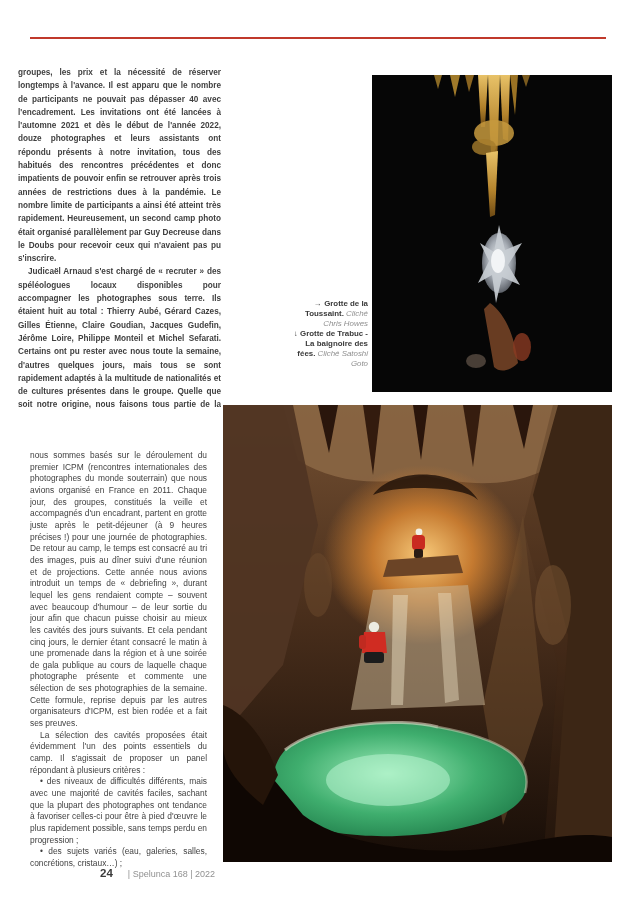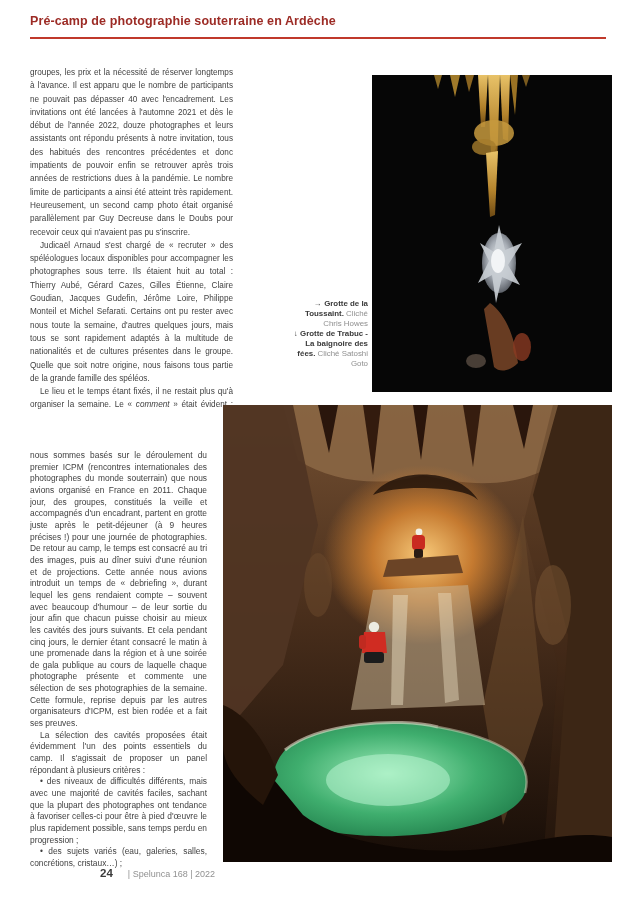--- a/index.html
+++ b/index.html
@@ -11,59 +11,59 @@
   .header-title {
     position:absolute; left:30px; top:14px;
     font-size:12.5px; font-weight:bold; letter-spacing:.1px;
     color:#9c2b25;
   }
   .header-rule {
     position:absolute; left:30px; top:37px; width:576px; height:1.5px;
     background:#c0392b;
   }
   .col-wide {
-    position:absolute; left:30px; top:66px; width:203px; height:348px;
+    position:absolute; left:18px; top:66px; width:203px; height:348px;
     font-size:8.2px; line-height:13.3px; text-align:justify; color:#3f3f3f;
     overflow:hidden;
+    font-weight:bold;
   }
   .col-narrow {
     position:absolute; left:30px; top:414px; width:177px; height:436px;
     font-size:8.4px; line-height:11.65px; text-align:justify; color:#3f3f3f;
     overflow:hidden;
     margin-top:36px;
   }
   .col-wide p, .col-narrow p { text-align:justify; }
   .indent { text-indent:10px; }
   .captions-col {
     position:absolute; left:293px; top:299px; width:75px;
     text-align:right; font-size:7.9px; line-height:9.8px;
   }
   .caption-title { font-weight:bold; color:#3a3a3a; }
-  .caption-credit { font-weight:normal; color:#8f8f8f; }
+  .caption-credit { font-weight:normal; color:#8f8f8f;font-style:italic; }
   .caption-block + .caption-block { margin-top:1px; }
   .photo {
     position:absolute; overflow:hidden; background:#000;
   }
   .photo-top { left:372px; top:75px; width:240px; height:317px; }
   .photo-bottom { left:223px; top:405px; width:389px; height:457px; }
   .photo svg { display:block; }
   .footer {
     position:absolute; left:100px; top:867px; width:300px;
     font-size:9px; color:#919191;
   }
   .footer .page-num {
     font-size:11.5px; font-weight:bold; color:#3a3a3a; margin-right:15px;
   }
 </style>
 </head>
 <body>
 
 <div class="page">
 
-  <div class="header-title">Pré-camp de photographie souterraine en Ardèche</div>
   <div class="header-rule"></div>
 
   <div class="col-wide">
     <p>groupes, les prix et la nécessité de réserver longtemps à l'avance. Il est apparu que le nombre de participants ne pouvait pas dépasser 40 avec l'encadrement. Les invitations ont été lancées à l'automne 2021 et dès le début de l'année 2022, douze photographes et leurs assistants ont répondu présents à notre invitation, tous des habitués des rencontres précédentes et donc impatients de pouvoir enfin se retrouver après trois années de restrictions dues à la pandémie. Le nombre limite de participants a ainsi été atteint très rapidement. Heureusement, un second camp photo était organisé parallèlement par Guy Decreuse dans le Doubs pour recevoir ceux qui n'avaient pas pu s'inscrire.</p>
     <p class="indent">Judicaël Arnaud s'est chargé de « recruter » des spéléologues locaux disponibles pour accompagner les photographes sous terre. Ils étaient huit au total : Thierry Aubé, Gérard Cazes, Gilles Étienne, Claire Goudian, Jacques Gudefin, Jérôme Loire, Philippe Monteil et Michel Sefarati. Certains ont pu rester avec nous toute la semaine, d'autres quelques jours, mais tous se sont rapidement adaptés à la multitude de nationalités et de cultures présentes dans le groupe. Quelle que soit notre origine, nous faisons tous partie de la grande famille des spéléos.</p>
     <p class="indent"><span>Le lieu et le temps étant fixés, il ne restait plus qu'à organiser la semaine. Le « </span><i>comment</i><span> » était évident : nous</span></p>
   </div>
 
   <div class="col-narrow">
     <p>nous sommes basés sur le déroulement du premier ICPM (rencontres internationales des photographes du monde souterrain) que nous avions organisé en France en 2011. Chaque jour, des groupes, constitués la veille et accompagnés d'un encadrant, partent en grotte juste après le petit-déjeuner (à 9 heures précises !) pour une journée de photographies. De retour au camp, le temps est consacré au tri des images, puis au dîner suivi d'une réunion et de projections. Cette année nous avions introduit un temps de « debriefing », durant lequel les gens rendaient compte – souvent avec beaucoup d'humour – de leur sortie du jour afin que chacun puisse choisir au mieux les cavités des jours suivants. Et cela pendant cinq jours, le dernier étant consacré le matin à une promenade dans la région et à une soirée de gala publique au cours de laquelle chaque photographe présente et commente une sélection de ses photographies de la semaine. Cette formule, reprise depuis par les autres organisateurs d'ICPM, est bien rodée et a fait ses preuves.</p>

